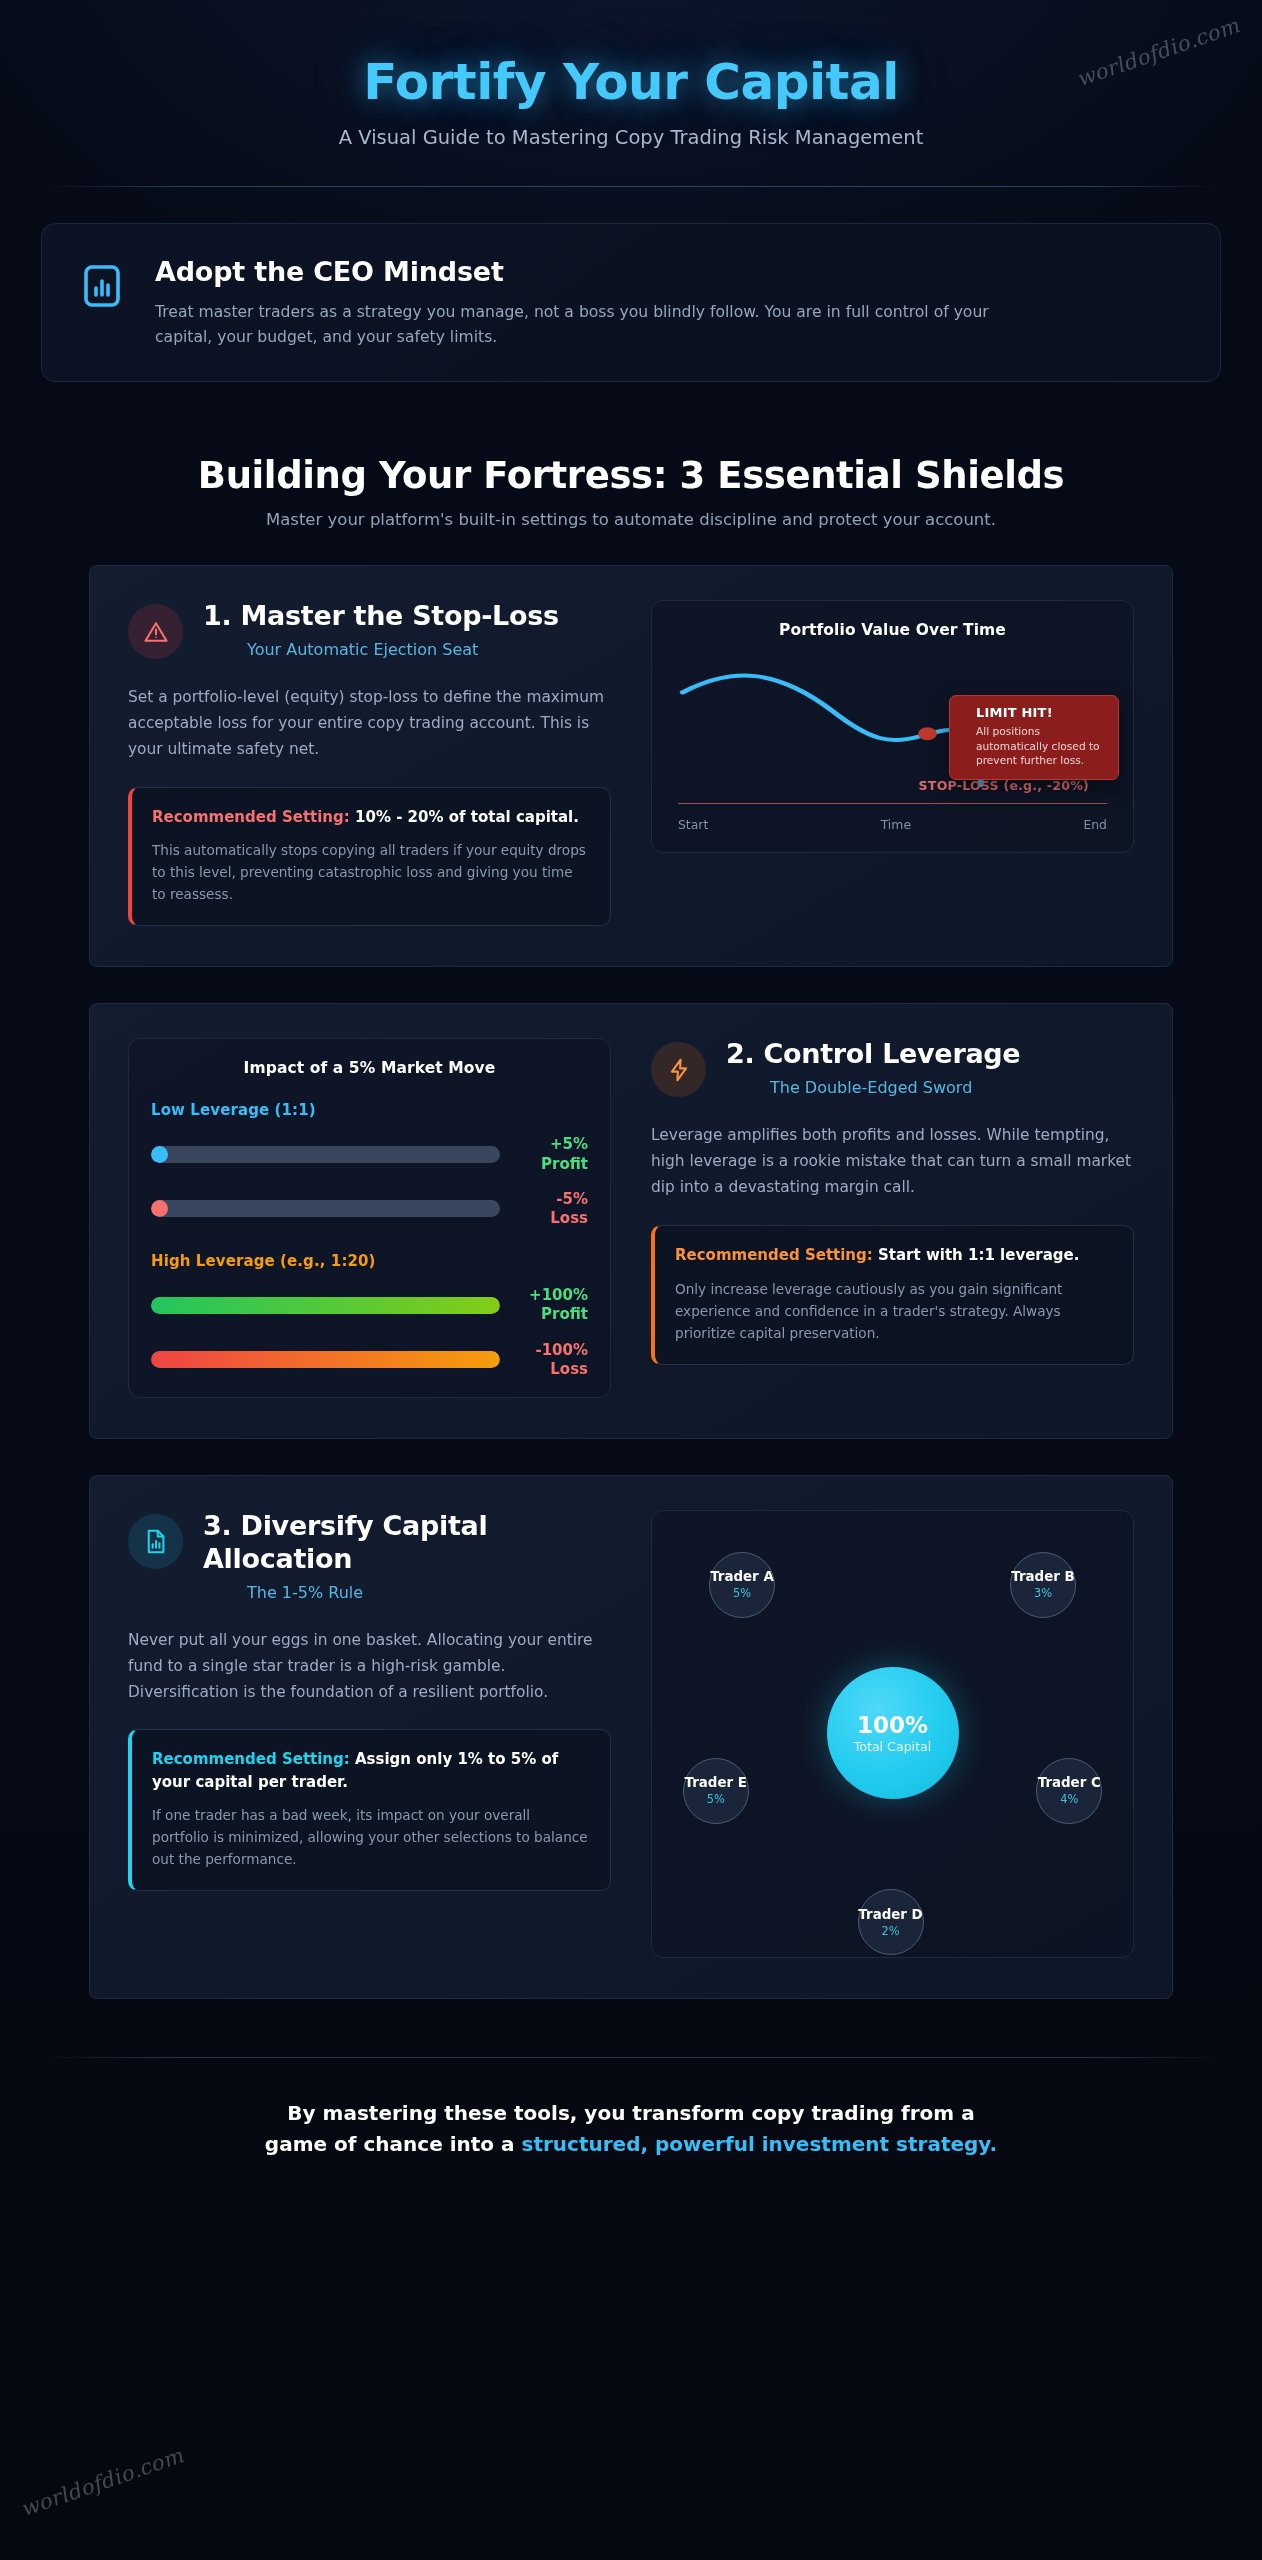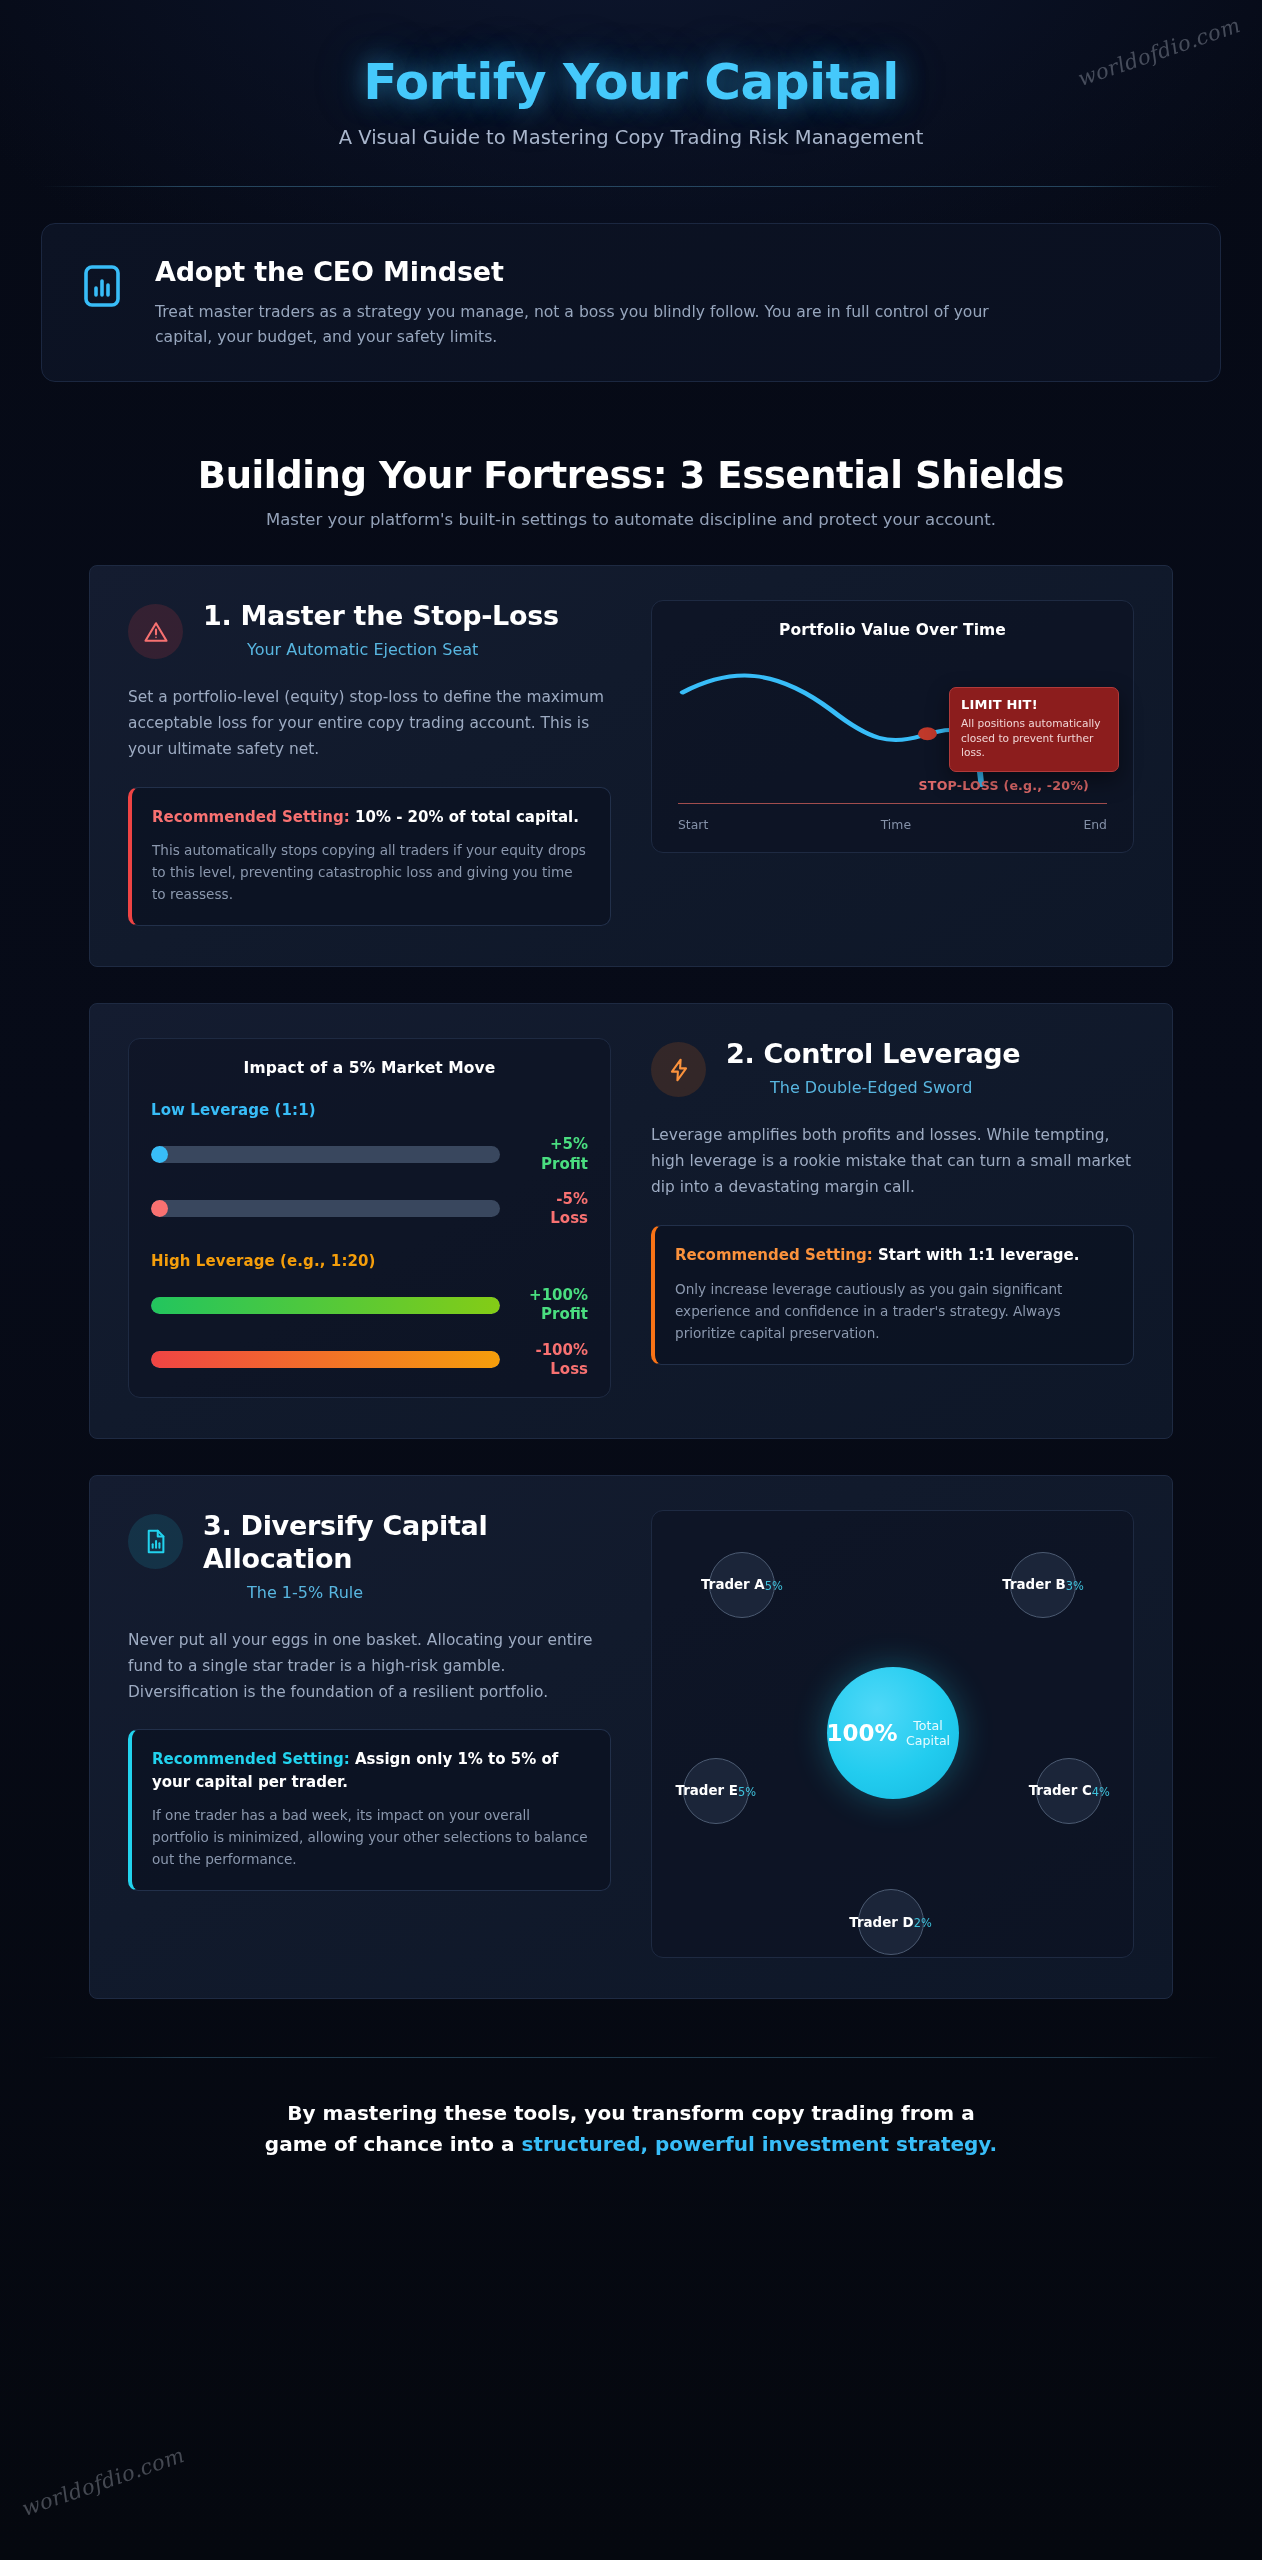--- a/index.html
+++ b/index.html
@@ -195,26 +195,26 @@
     font-weight: 700;
     color: #ffffff;
     letter-spacing: .1px;
   }
 
   
   .slchart { position: relative; height: 185px; margin-top: 10px; }
   .slchart svg { display: block; width: 100%; height: 138px; }
   .sl-tip {
     position: absolute;
-    right: -8px; top: 38px;
+    right: -8px; top: 46px;
     width: 170px;
     background: #8c1d1d;
     border: 1px solid #b03a3a;
     border-radius: 7px;
-    padding: 9px 11px 11px 11px;
+    padding: 9px 11px 11px 26px;
     box-shadow: 0 8px 22px rgba(0,0,0,.45);
     z-index: 3;
   }
   .sl-tip .t { font-size: 13px; font-weight: 800; color: #fff; letter-spacing: .2px; }
   .sl-tip .d { margin-top: 4px; font-size: 10.6px; line-height: 1.38; color: #f0d5d5; }
   .sl-label {
     position: absolute;
     right: 22px; bottom: 41px;
     font-size: 12.6px;
     font-weight: 800;
@@ -248,21 +248,21 @@
   .lev-val .n { display: block; }
   .lev-val .w { display: block; }
   .lev-val.profit { color: #4ade80; }
   .lev-val.loss   { color: #f87171; }
 
   
   .divchart { position: relative; height: 412px; margin-top: 6px; }
   .node {
     position: absolute;
     border-radius: 50%;
-    display: flex; align-items: center; justify-content: center;
+    display: flex; flex-direction: column; align-items: center; justify-content: center;
     text-align: center;
   }
   .node.sat {
     width: 66px; height: 66px;
     background: #1b2539;
     border: 1px solid #4c5b72;
   }
   .node.sat .nm { font-size: 13.4px; font-weight: 800; color: #ffffff; white-space: nowrap; }
   .node.sat .pc { margin-top: 2px; font-size: 11.4px; color: #3fc3dd; font-weight: 500; }
   .node.core {

